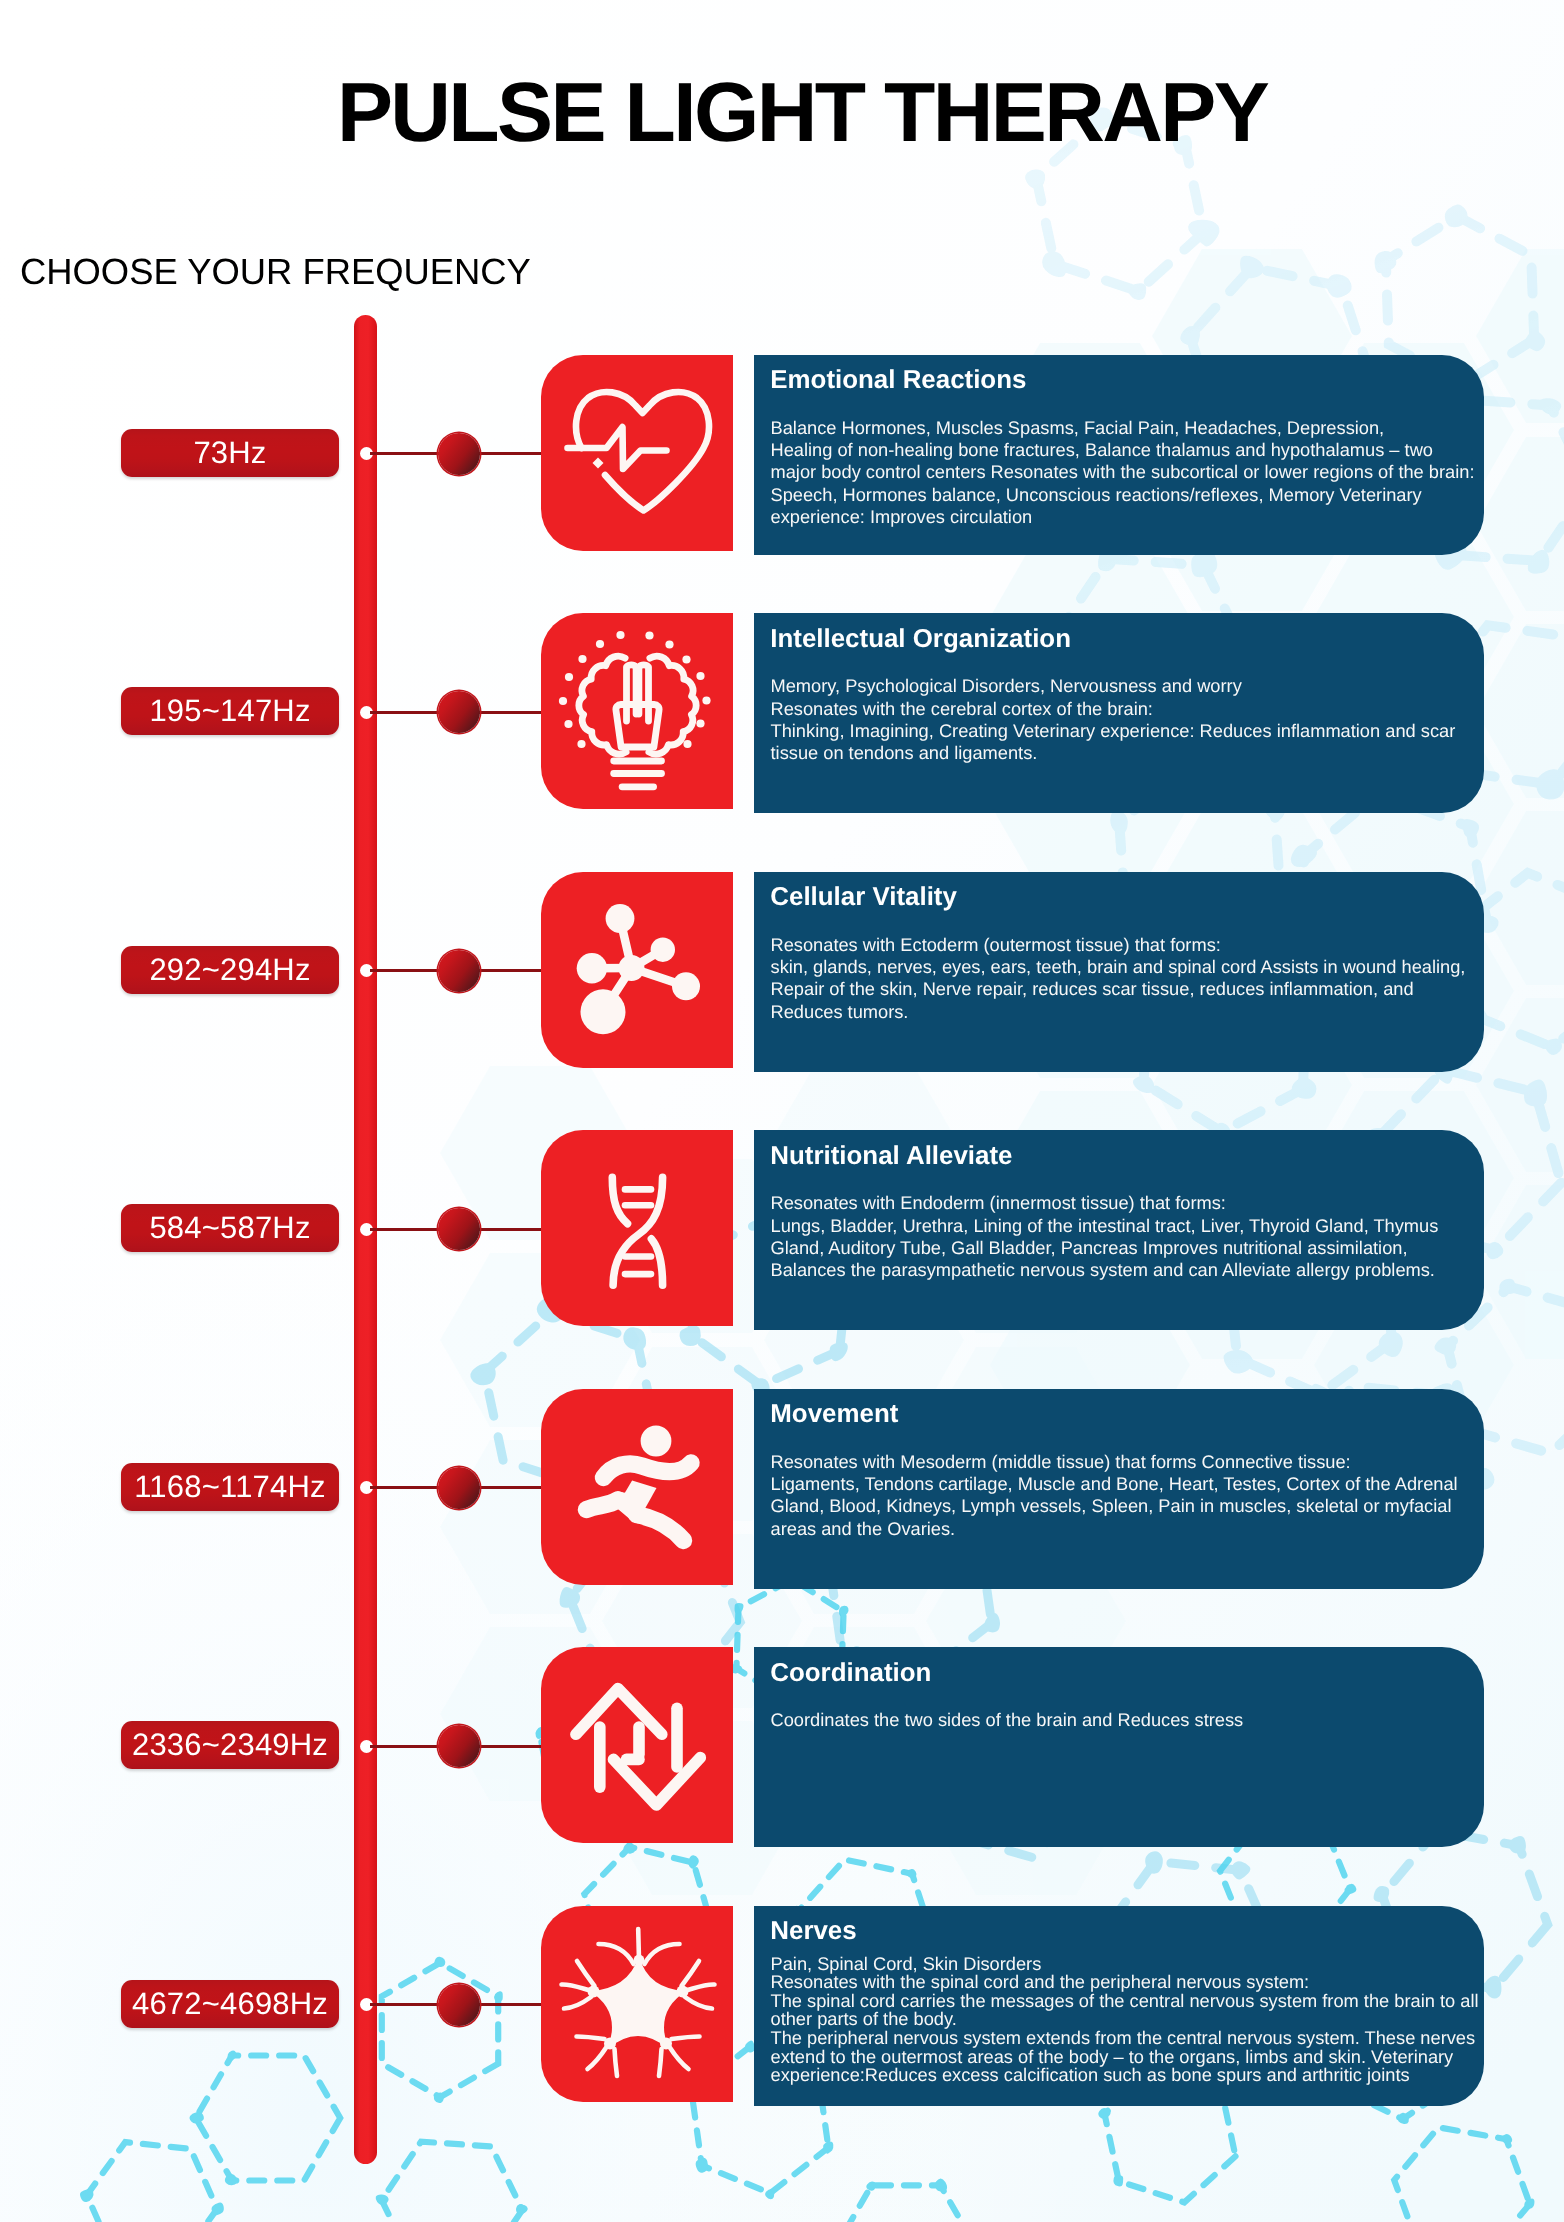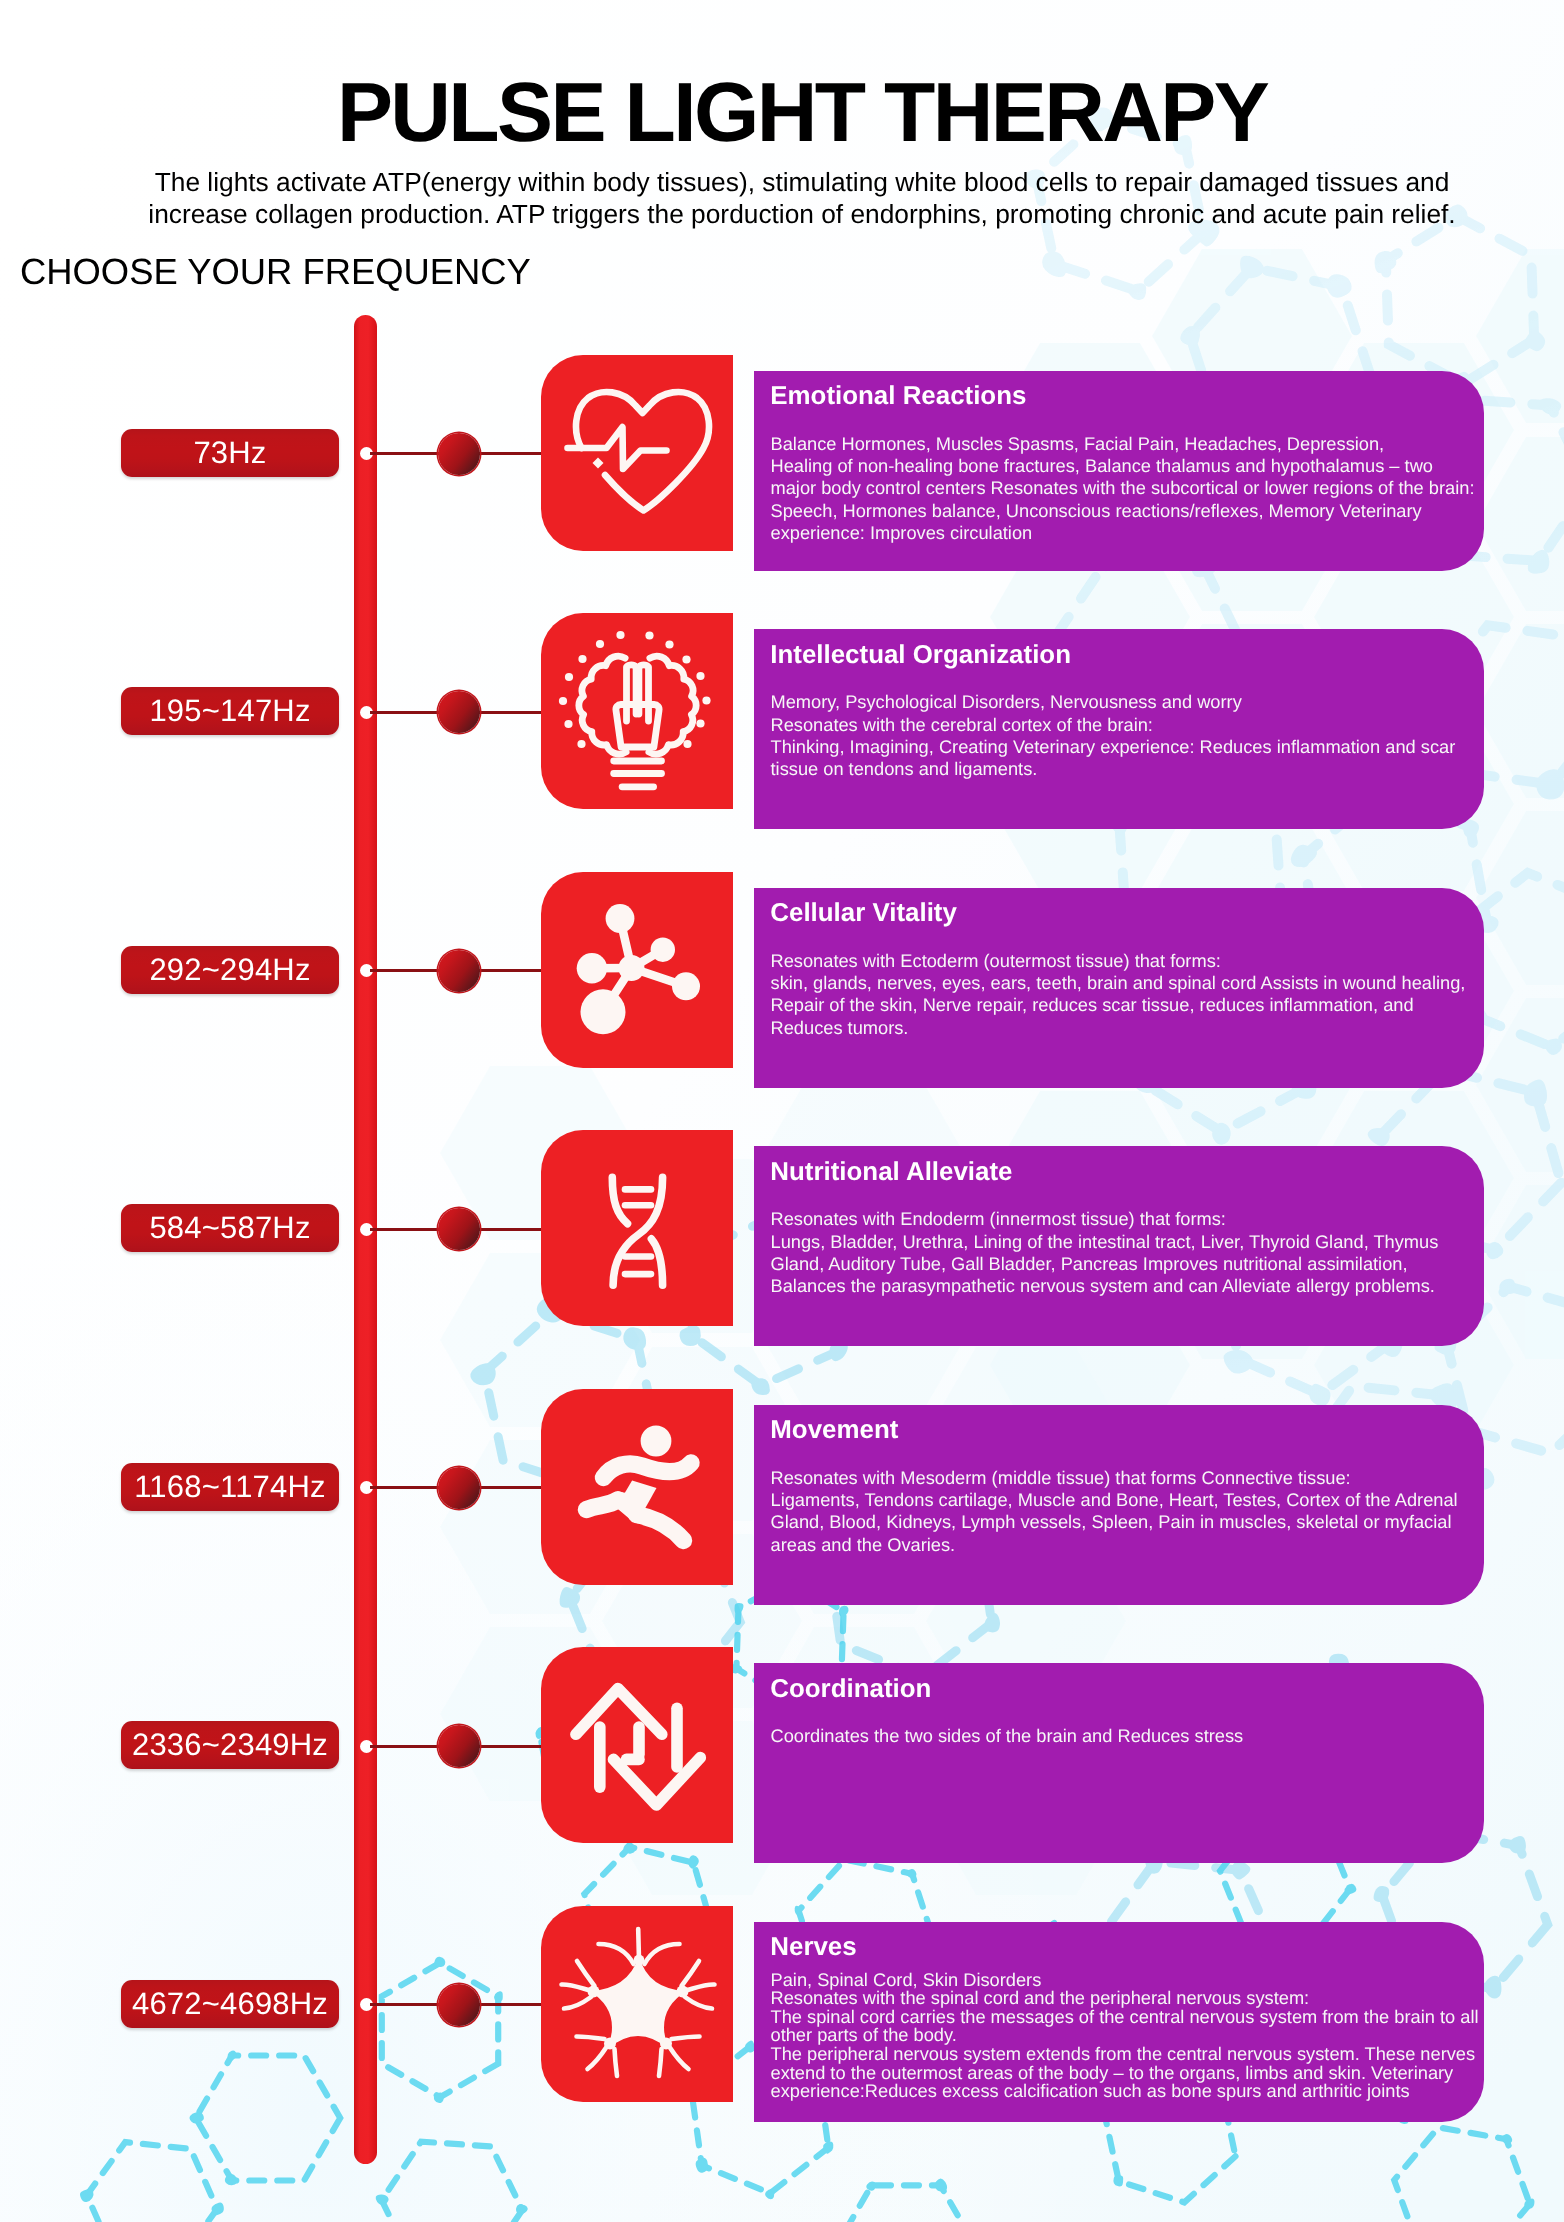--- a/index.html
+++ b/index.html
@@ -64,22 +64,22 @@
   }
 
   .iconbox {
     position:absolute; left:521px; top:0; width:192px; height:196px;
     border-radius:42px 0 0 42px;
     background:#ED2024;
   }
   .iconbox svg { position:absolute; left:50%; top:50%; transform:translate(-50%,-50%); }
 
   .card {
-    position:absolute; left:734px; top:16px; width:730px; height:200px;
-    background:#a21caf;
+    position:absolute; left:734px; top:0; width:730px; height:200px;
+    background:#0c4a6e;
     border-radius:0 42px 42px 0;
     color:#fff;
   }
   .card h2 {
     position:absolute; left:16.3px; top:10.5px;
     font-size:25.9px; font-weight:bold; letter-spacing:0px; line-height:1.2;
   }
   .card p {
     position:absolute; left:16.5px; width:716px; top:62px;
     font-size:18.25px; line-height:22.4px; white-space:pre-line; color:#f7f7f7;
@@ -364,21 +364,20 @@
       <path d="M1355.0,1891.9 Q1352.5,1893.4 1350.2,1894.1 Q1348.0,1894.7 1345.6,1892.5 Q1343.3,1890.3 1345.8,1887.6 Q1348.3,1884.9 1350.8,1883.9 Q1353.3,1882.9 1355.4,1886.6 Q1357.5,1890.4 1355.0,1891.9 Z" fill="#4fd4ef"></path>
       <path d="M1313.0,1942.4 Q1311.9,1944.4 1309.5,1945.7 Q1307.1,1946.9 1306.0,1943.9 Q1304.9,1940.8 1305.2,1938.2 Q1305.5,1935.5 1310.2,1935.4 Q1314.9,1935.3 1314.5,1937.9 Q1314.1,1940.4 1313.0,1942.4 Z" fill="#4fd4ef"></path>
       <path d="M1250.5,1935.0 Q1249.7,1937.3 1245.7,1937.9 Q1241.7,1938.4 1239.0,1934.6 Q1236.4,1930.8 1238.8,1928.6 Q1241.2,1926.3 1244.8,1925.4 Q1248.4,1924.5 1249.8,1928.6 Q1251.2,1932.7 1250.5,1935.0 Z" fill="#4fd4ef"></path>
       <path d="M1265.4,1822.2 Q1263.9,1823.9 1260.4,1824.5 Q1256.9,1825.0 1256.2,1822.2 Q1255.6,1819.4 1257.2,1816.8 Q1258.8,1814.2 1260.6,1814.5 Q1262.4,1814.8 1264.7,1817.6 Q1266.9,1820.4 1265.4,1822.2 Z" fill="#4fd4ef"></path>
       <path d="M1331.4,1831.4 Q1330.0,1834.9 1326.7,1833.8 Q1323.4,1832.8 1321.3,1830.3 Q1319.2,1827.9 1320.8,1824.7 Q1322.4,1821.6 1325.2,1822.5 Q1328.0,1823.3 1330.4,1825.7 Q1332.8,1828.0 1331.4,1831.4 Z" fill="#4fd4ef"></path>
     </g>
   </svg>
 
 <div id="content">
   <div class="title">PULSE LIGHT THERAPY</div>
-  <div class="subtitle">The lights activate ATP(energy within body tissues), stimulating white blood cells to repair damaged tissues and increase collagen production. ATP triggers the porduction of endorphins, promoting chronic and acute pain relief.</div>
   <div class="section-label">CHOOSE YOUR FREQUENCY</div>
   <div class="spine"></div>
   <div class="row" style="top:354.6px">
     <div class="pill">
       <span>73Hz</span>
     </div>
     <div class="knob"></div>
     <div class="connector"></div>
     <div class="bubble"></div>
     <div class="iconbox">

